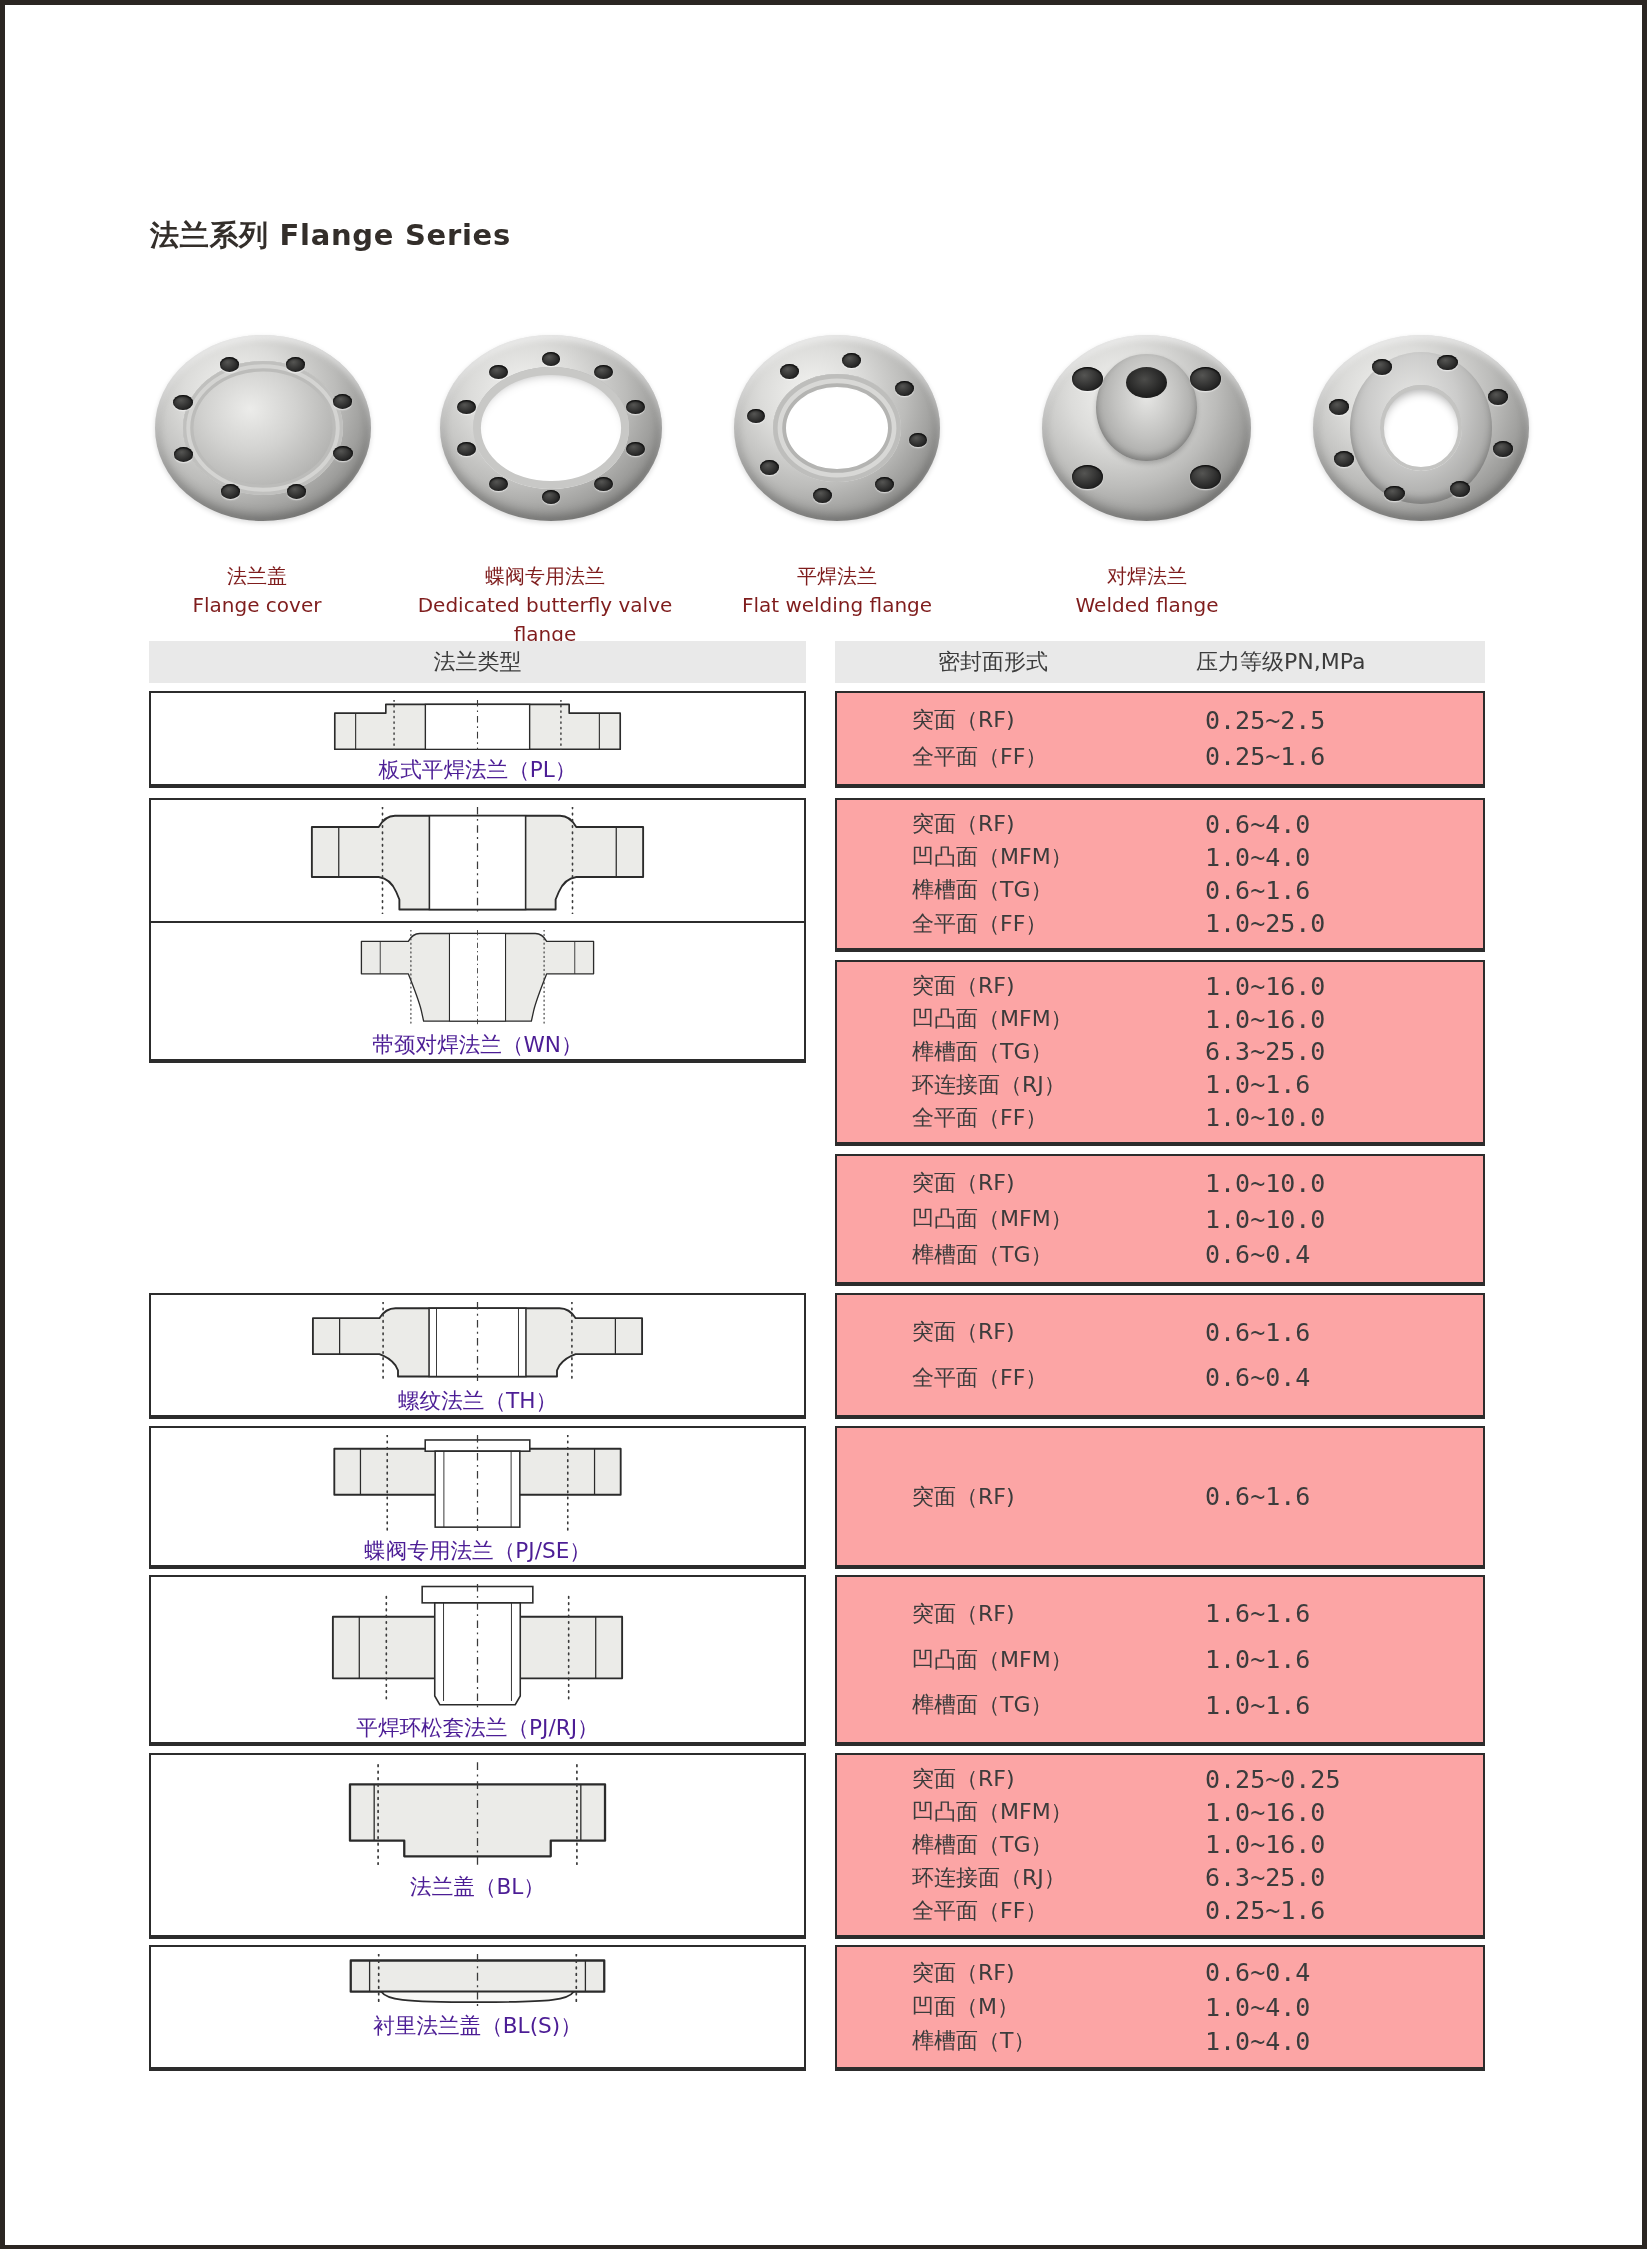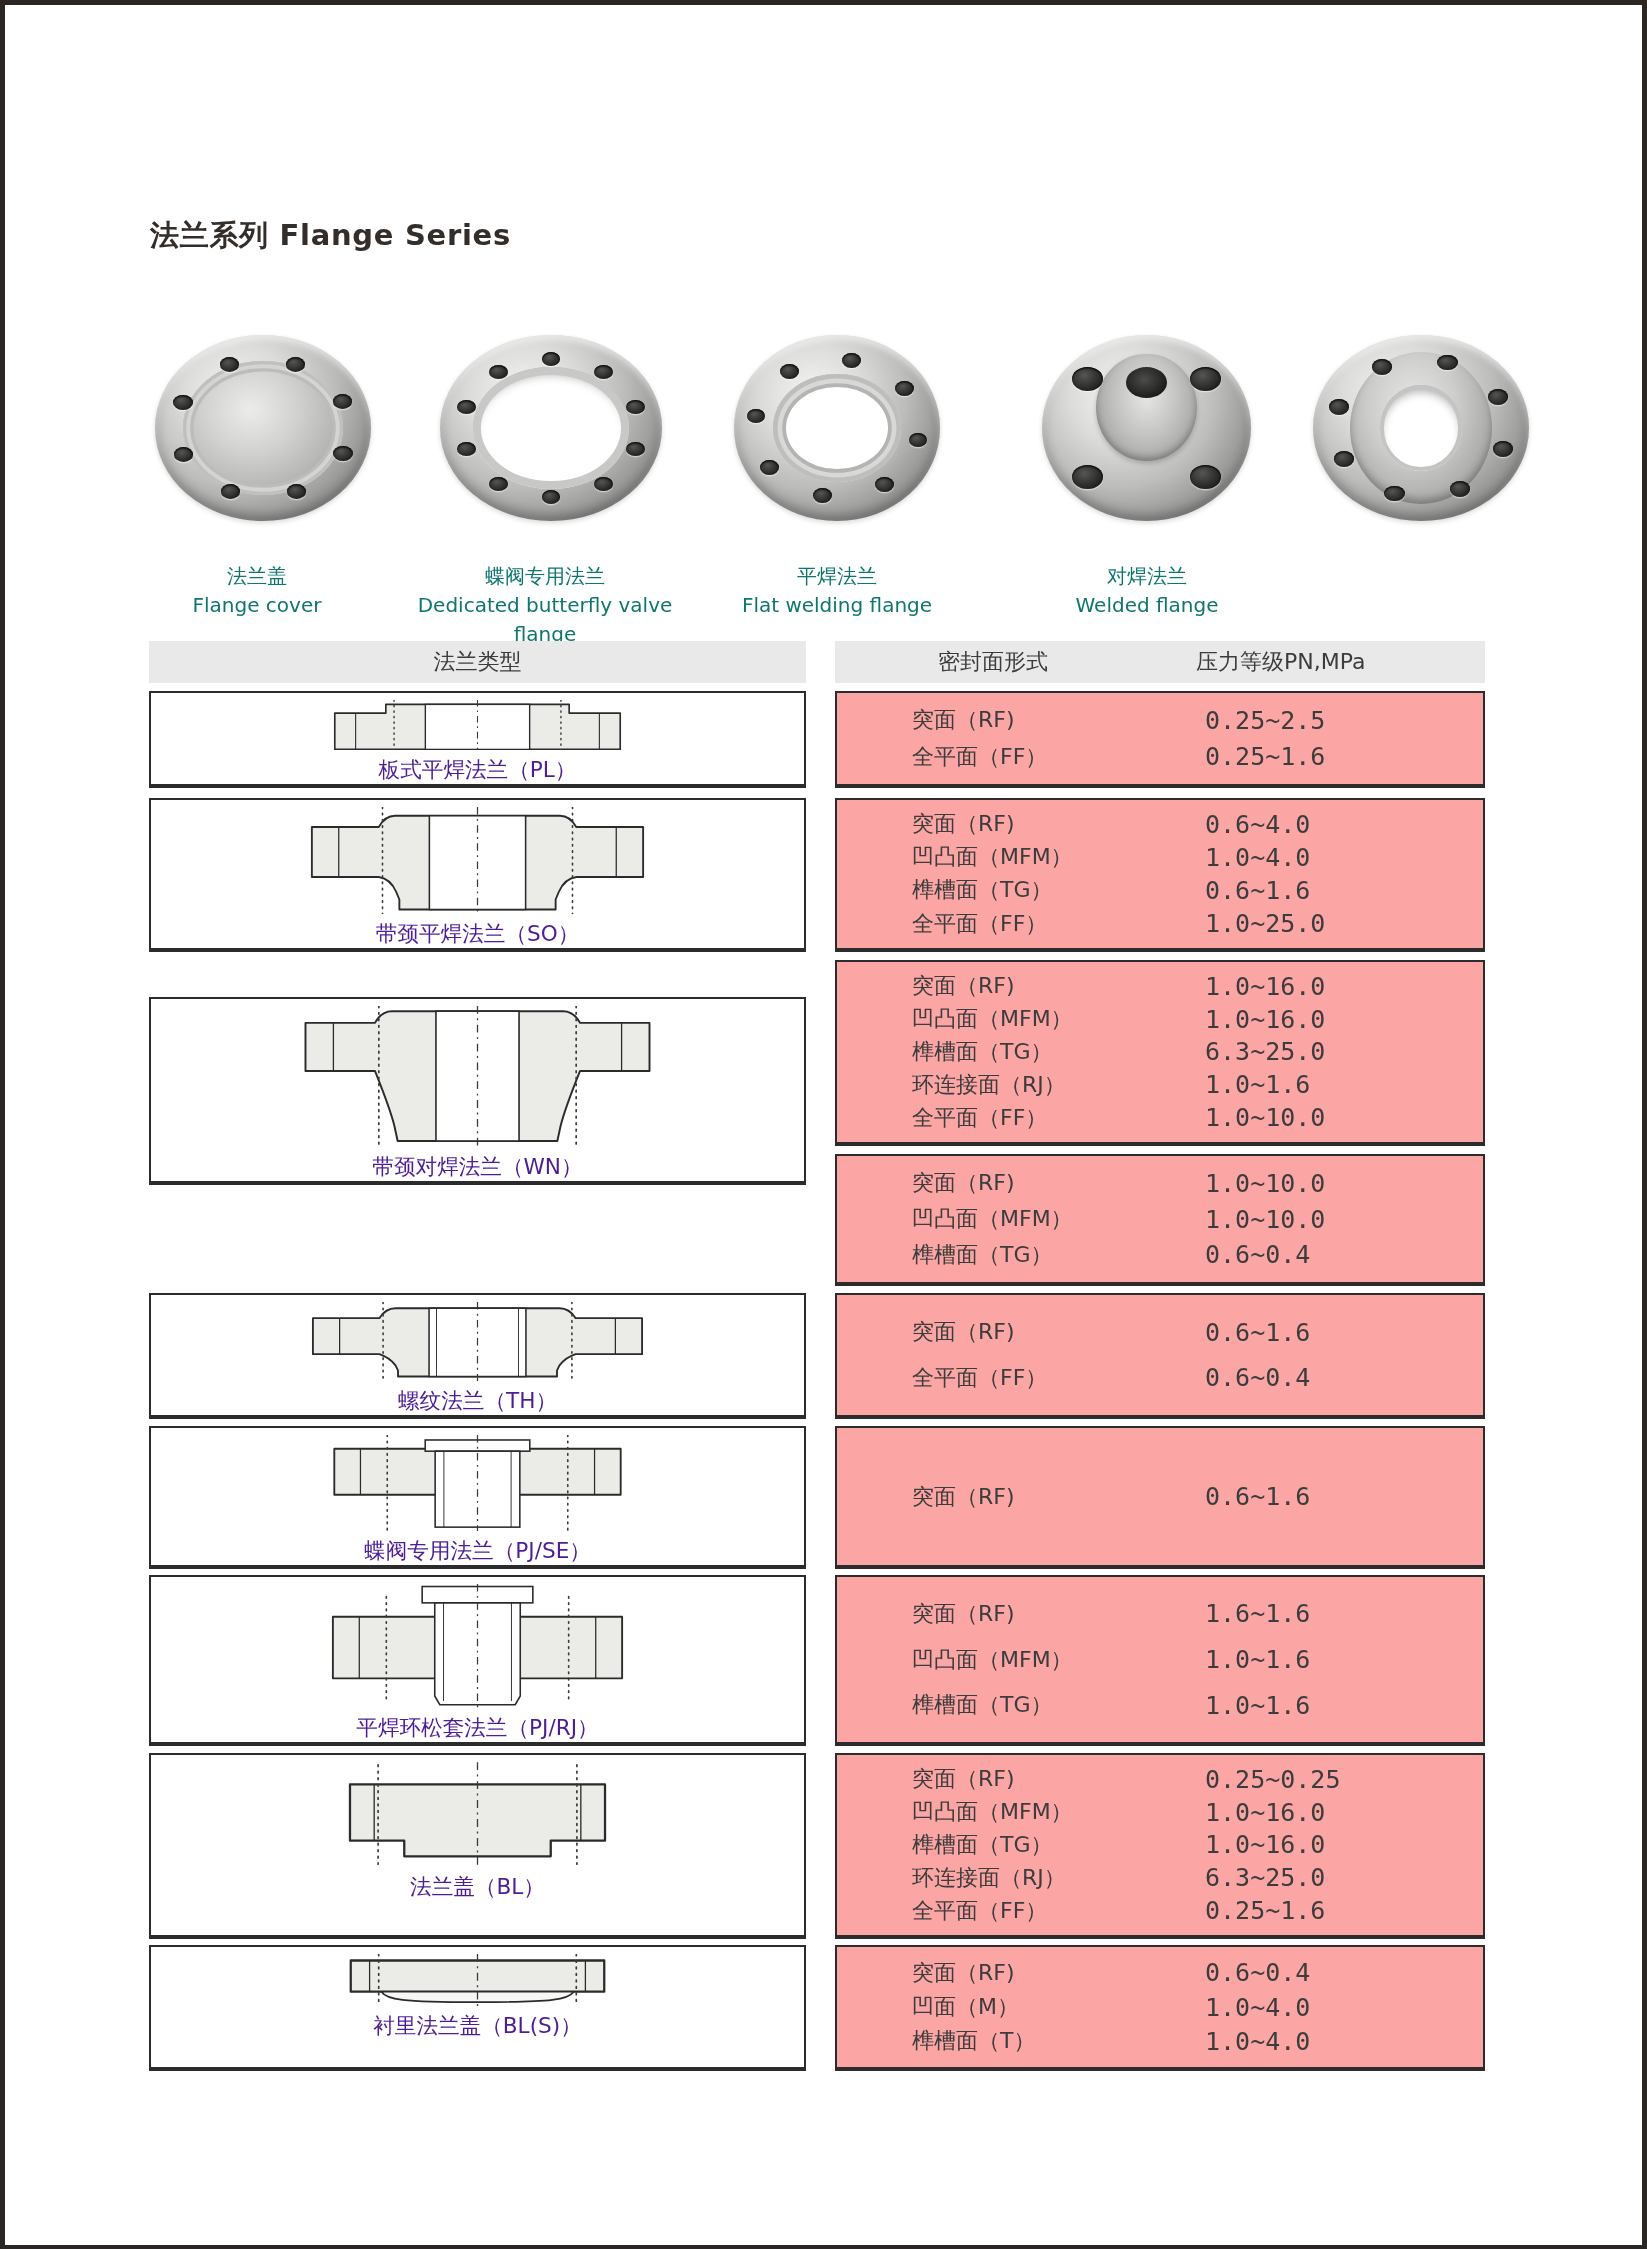--- a/index.html
+++ b/index.html
@@ -44,21 +44,21 @@
     background: radial-gradient(ellipse at 45% 40%, #4c4c4a, #161616 80%);
   }
   .t5c { inset:9% 17%;
     background: radial-gradient(ellipse at 44% 36%, #e8e8e6 0%, #cccccb 40%, #a0a09e 80%, #c0c0be 100%);
     box-shadow: inset 0 -5.2px 7.9px rgba(0,0,0,.25);
   }
   .t5hole { position:absolute; inset:27% 31%; border-radius:50%; background:#ffffff;
     box-shadow: inset 0 0 0 3.9px #c4c4c2, inset 0 6.5px 9.2px rgba(0,0,0,.32);
   }
   .caption { position:absolute; top:557px; width:288px; text-align:center;
-    font-size:20px; line-height:29px; color:#0f766e; }
+    font-size:20px; line-height:29px; color:#7f1d1d; }
   
   .thead { position:absolute; top:636px; height:42px; background:#e9e9e9;
     font-size:22px; color:#3c3c3c; }
   .thead-left { left:144px; width:657px; display:flex; align-items:center; justify-content:center; }
   .thead-right { left:830px; width:650px; }
   .thead-right span { position:absolute; top:50%; transform:translateY(-50%); white-space:nowrap; }
   .h-seal { left:103px; }
   .h-press { left:361px; }
   
   .lbox {
@@ -229,21 +229,21 @@
     <div class="sline">
       <span class="sform">榫槽面（TG）</span>
       <span class="spn">0.6~1.6</span>
     </div>
     <div class="sline">
       <span class="sform">全平面（FF）</span>
       <span class="spn">1.0~25.0</span>
     </div>
   </div>
 
-  <div class="lbox" style="top:992px;height:188px">
+  <div class="lbox" style="top:916px;height:142px">
     <svg class="dsvg" width="497" height="143" viewBox="0 0 760 218">
       <path class="fl-fill" d="M115,26 H222 Q232,8 248,8 H512 Q528,8 538,26 H645 V100 H538 C526,130 514,160 508,185 L503,208 H257 L252,185 C246,160 234,130 222,100 H115 Z"></path>
       <rect class="fl-bore" x="316" y="8" width="128" height="200"></rect>
       <line class="fl-line" x1="158" y1="26" x2="158" y2="100"></line>
       <line class="fl-line" x1="602" y1="26" x2="602" y2="100"></line>
       <line class="bl-dot" x1="228" y1="0" x2="228" y2="218"></line>
       <line class="bl-dot" x1="532" y1="0" x2="532" y2="218"></line>
       <line class="cl" x1="380" y1="0" x2="380" y2="218"></line>
     </svg>
     <div class="dlabel">带颈对焊法兰（WN）</div>

